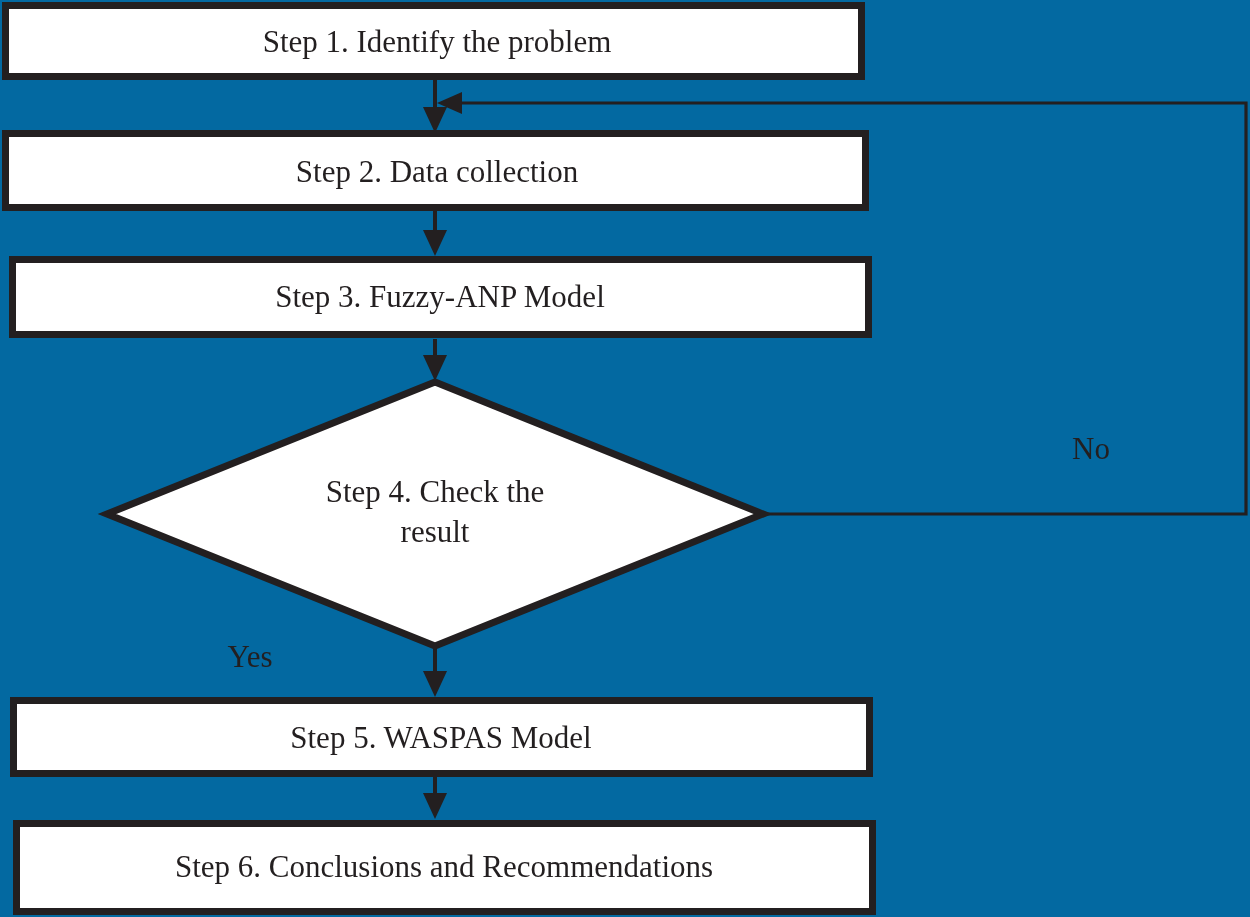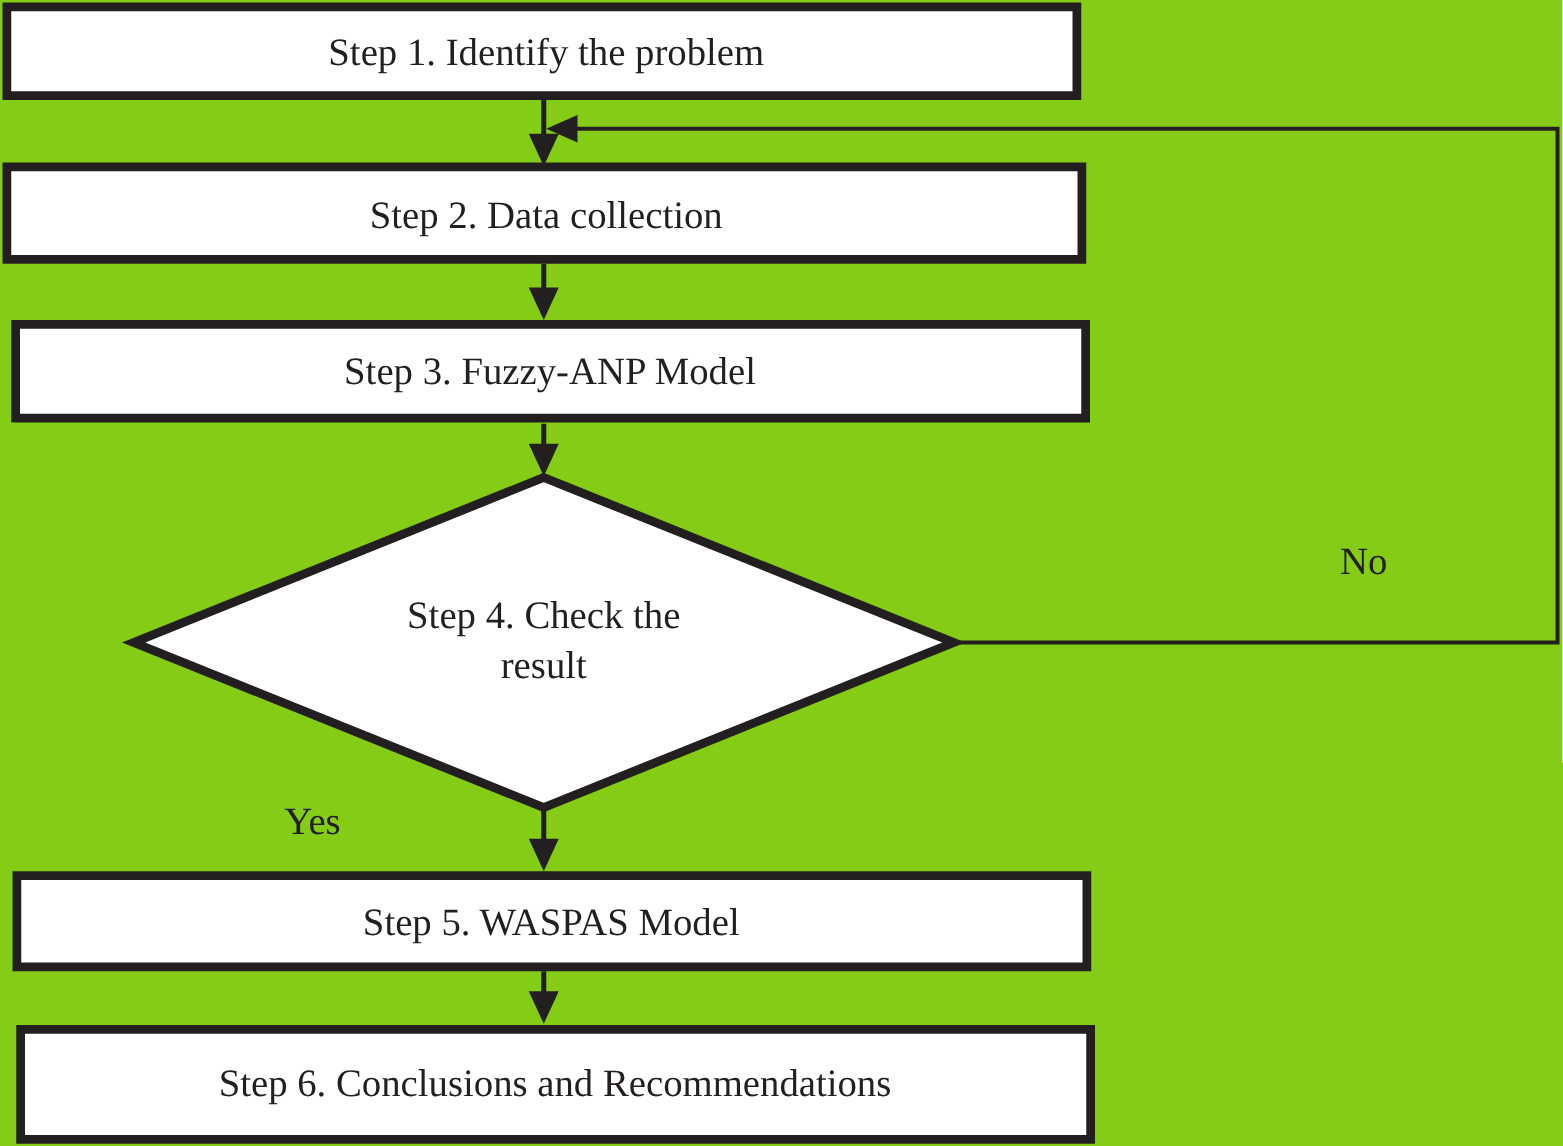--- a/index.html
+++ b/index.html
@@ -11,21 +11,21 @@
   body {
     width: 1250px;
     height: 917px;
     overflow: hidden;
     font-family: "Liberation Serif", "DejaVu Serif", serif;
   }
   #flowchart-root {
     position: relative;
     width: 1250px;
     height: 917px;
-    background: #84cc16;
+    background: #0369a1;
   }
   svg.flow-canvas {
     position: absolute;
     top: 0;
     left: 0;
     width: 1250px;
     height: 917px;
     display: block;
   }
   .node-box {

